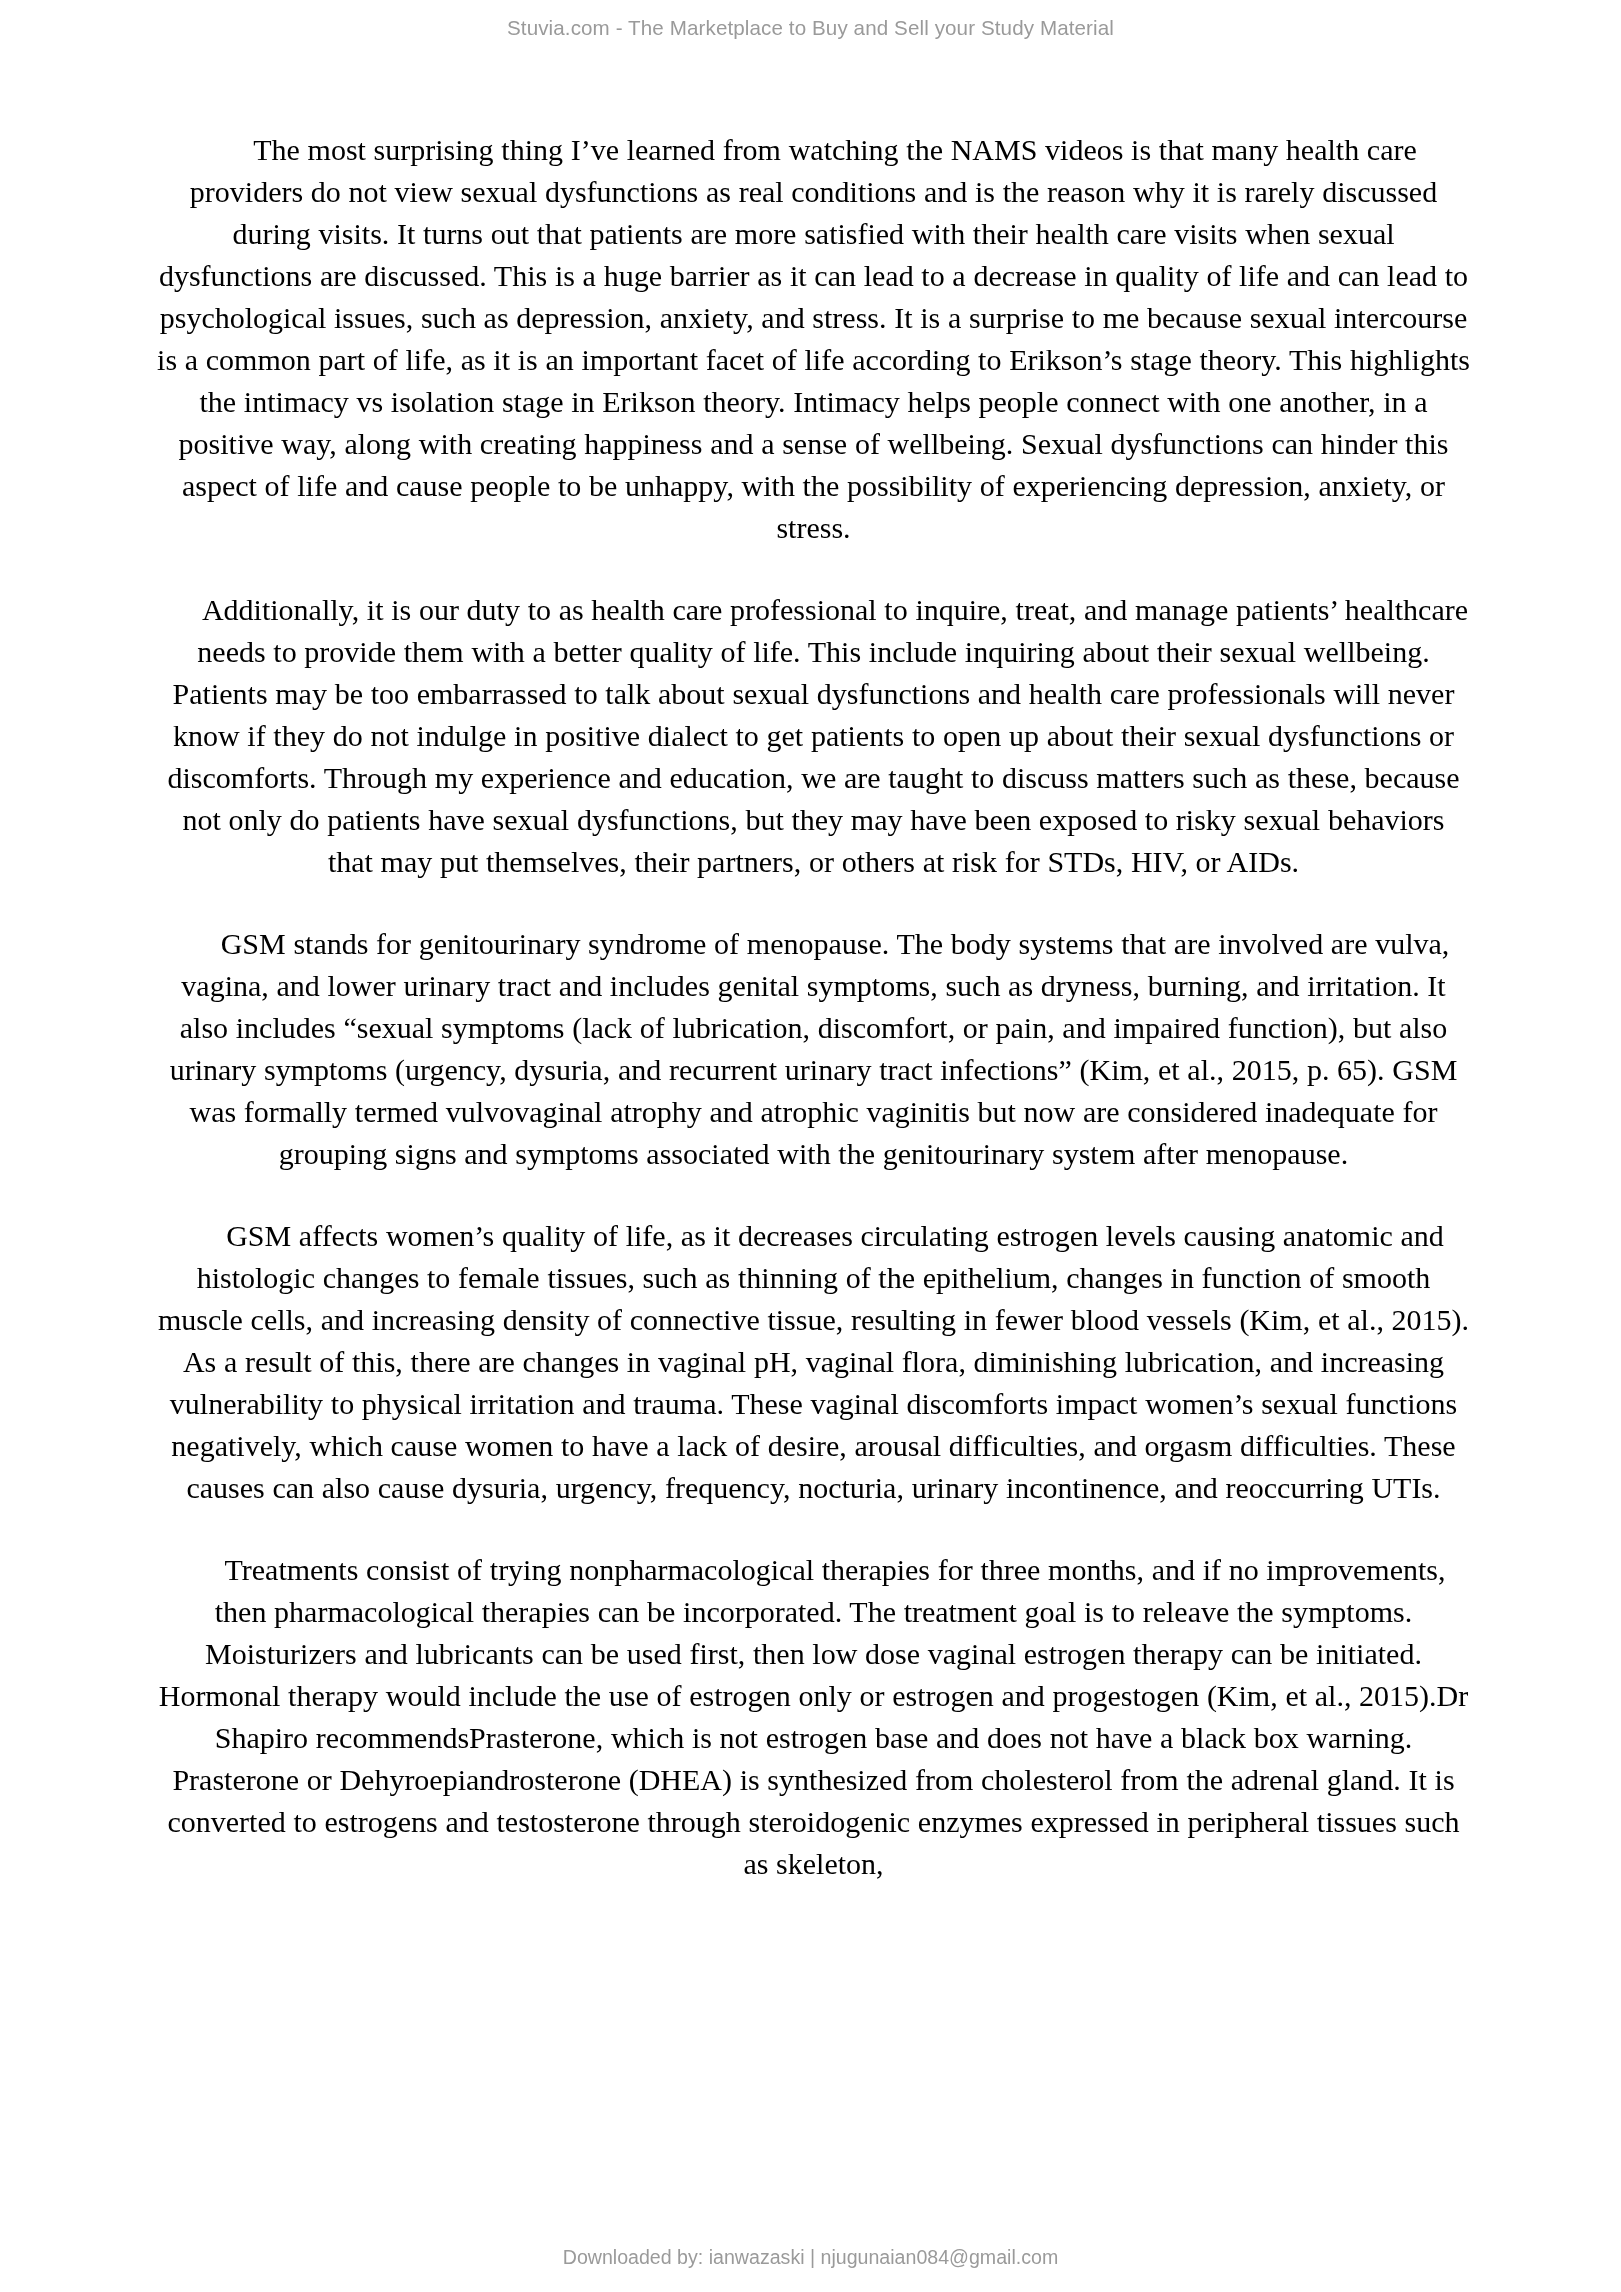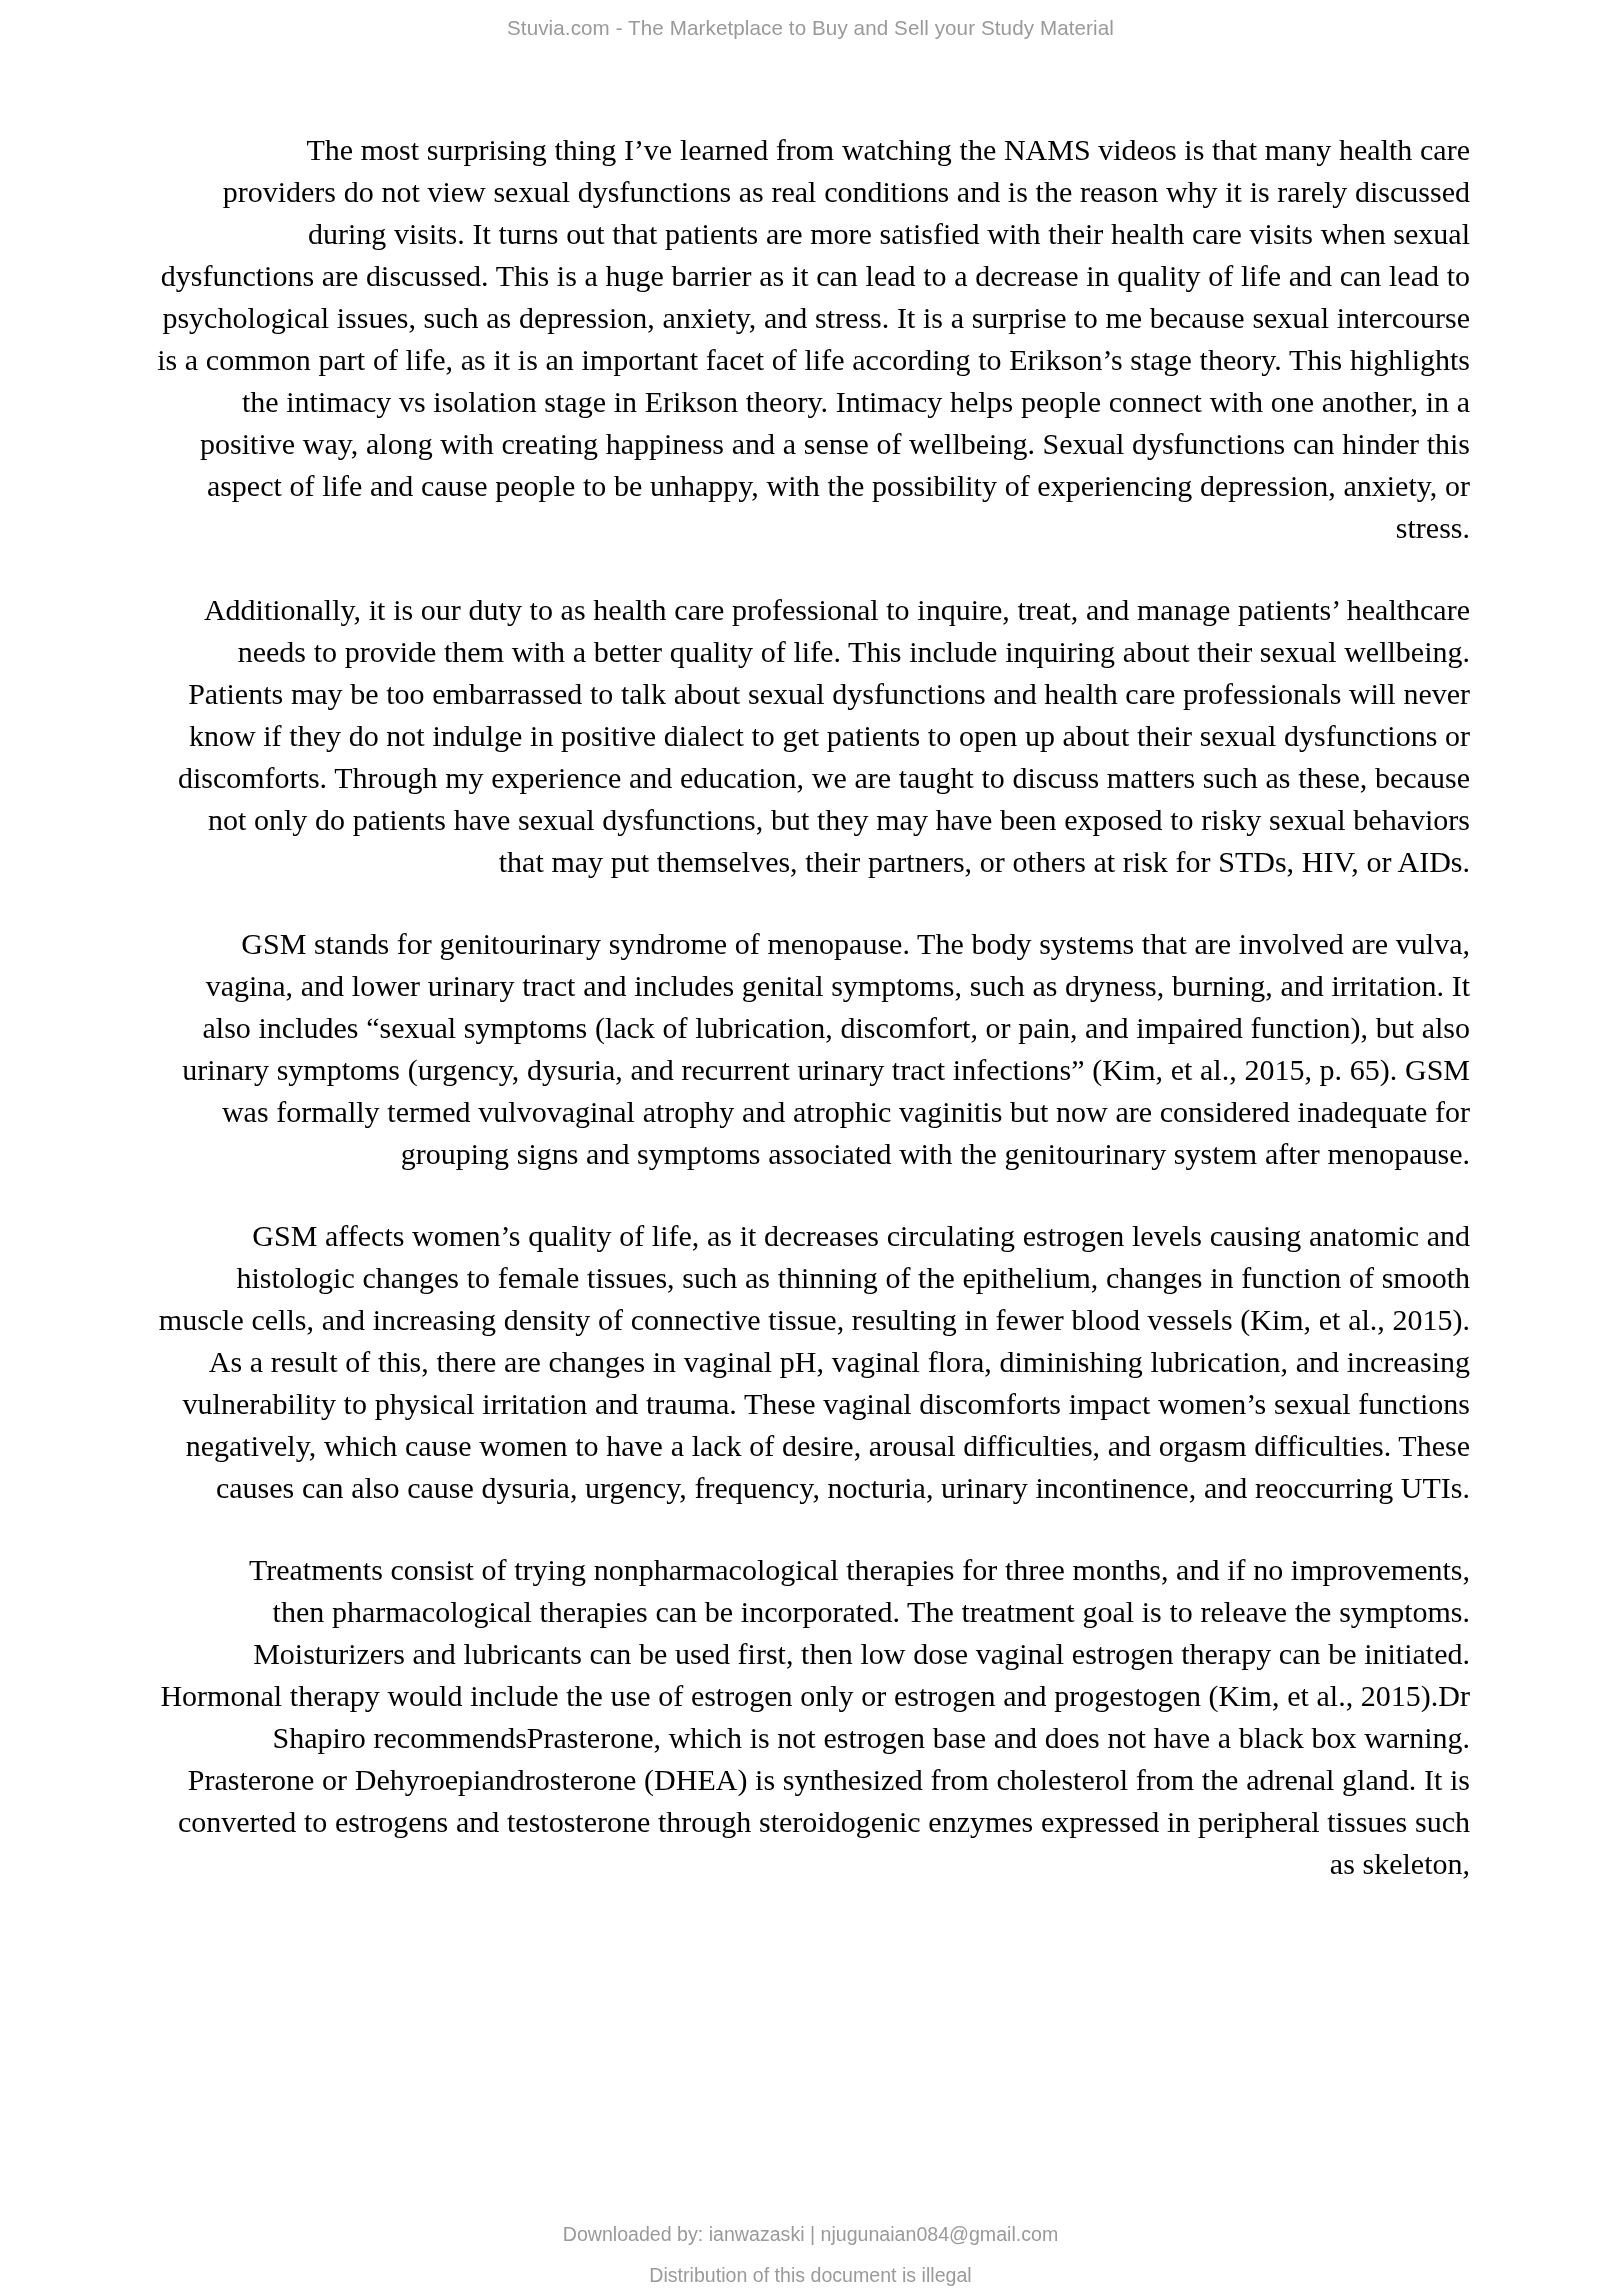--- a/index.html
+++ b/index.html
@@ -35,21 +35,21 @@
   }
   .content {
     position: absolute;
     left: 157px;
     top: 129px;
     width: 1313px;
   }
   .para {
     font-size: 30px;
     line-height: 42px;
-    text-align: right;
+    text-align: center;
     text-indent: 43px;
     margin: 0 0 40px 0;
     word-spacing: 0.2px;
   }
   .para:last-child {
     margin-bottom: 0;
   }
   .watermark-footer {
     position: absolute;
     left: 0;
@@ -79,17 +79,16 @@
   <div class="content">
     <p class="para">The most surprising thing I’ve learned from watching the NAMS videos is that many health care providers do not view sexual dysfunctions as real conditions and is the reason why it is rarely discussed during visits. It turns out that patients are more satisfied with their health care visits when sexual dysfunctions are discussed. This is a huge barrier as it can lead to a decrease in quality of life and can lead to psychological issues, such as depression, anxiety, and stress. It is a surprise to me because sexual intercourse is a common part of life, as it is an important facet of life according to Erikson’s stage theory. This highlights the intimacy vs isolation stage in Erikson theory. Intimacy helps people connect with one another, in a positive way, along with creating happiness and a sense of wellbeing. Sexual dysfunctions can hinder this aspect of life and cause people to be unhappy, with the possibility of experiencing depression, anxiety, or stress.</p>
     <p class="para">Additionally, it is our duty to as health care professional to inquire, treat, and manage patients’ healthcare needs to provide them with a better quality of life. This include inquiring about their sexual wellbeing. Patients may be too embarrassed to talk about sexual dysfunctions and health care professionals will never know if they do not indulge in positive dialect to get patients to open up about their sexual dysfunctions or discomforts. Through my experience and education, we are taught to discuss matters such as these, because not only do patients have sexual dysfunctions, but they may have been exposed to risky sexual behaviors that may put themselves, their partners, or others at risk for STDs, HIV, or AIDs.</p>
     <p class="para">GSM stands for genitourinary syndrome of menopause. The body systems that are involved are vulva, vagina, and lower urinary tract and includes genital symptoms, such as dryness, burning, and irritation. It also includes “sexual symptoms (lack of lubrication, discomfort, or pain, and impaired function), but also urinary symptoms (urgency, dysuria, and recurrent urinary tract infections” (Kim, et al., 2015, p. 65). GSM was formally termed vulvovaginal atrophy and atrophic vaginitis but now are considered inadequate for grouping signs and symptoms associated with the genitourinary system after menopause.</p>
     <p class="para">GSM affects women’s quality of life, as it decreases circulating estrogen levels causing anatomic and histologic changes to female tissues, such as thinning of the epithelium, changes in function of smooth muscle cells, and increasing density of connective tissue, resulting in fewer blood vessels (Kim, et al., 2015). As a result of this, there are changes in vaginal pH, vaginal flora, diminishing lubrication, and increasing vulnerability to physical irritation and trauma. These vaginal discomforts impact women’s sexual functions negatively, which cause women to have a lack of desire, arousal difficulties, and orgasm difficulties. These causes can also cause dysuria, urgency, frequency, nocturia, urinary incontinence, and reoccurring UTIs.</p>
     <p class="para">Treatments consist of trying nonpharmacological therapies for three months, and if no improvements, then pharmacological therapies can be incorporated. The treatment goal is to releave the symptoms. Moisturizers and lubricants can be used first, then low dose vaginal estrogen therapy can be initiated. Hormonal therapy would include the use of estrogen only or estrogen and progestogen (Kim, et al., 2015).Dr Shapiro recommendsPrasterone, which is not estrogen base and does not have a black box warning. Prasterone or Dehyroepiandrosterone (DHEA) is synthesized from cholesterol from the adrenal gland. It is converted to estrogens and testosterone through steroidogenic enzymes expressed in peripheral tissues such as skeleton,</p>
   </div>
 
   <div class="watermark-footer">
     <div class="footer-line1">Downloaded by: ianwazaski | njugunaian084@gmail.com</div>
-    <div class="footer-line2">Distribution of this document is illegal</div>
   </div>
 
 </div>
 
 
 </body></html>

